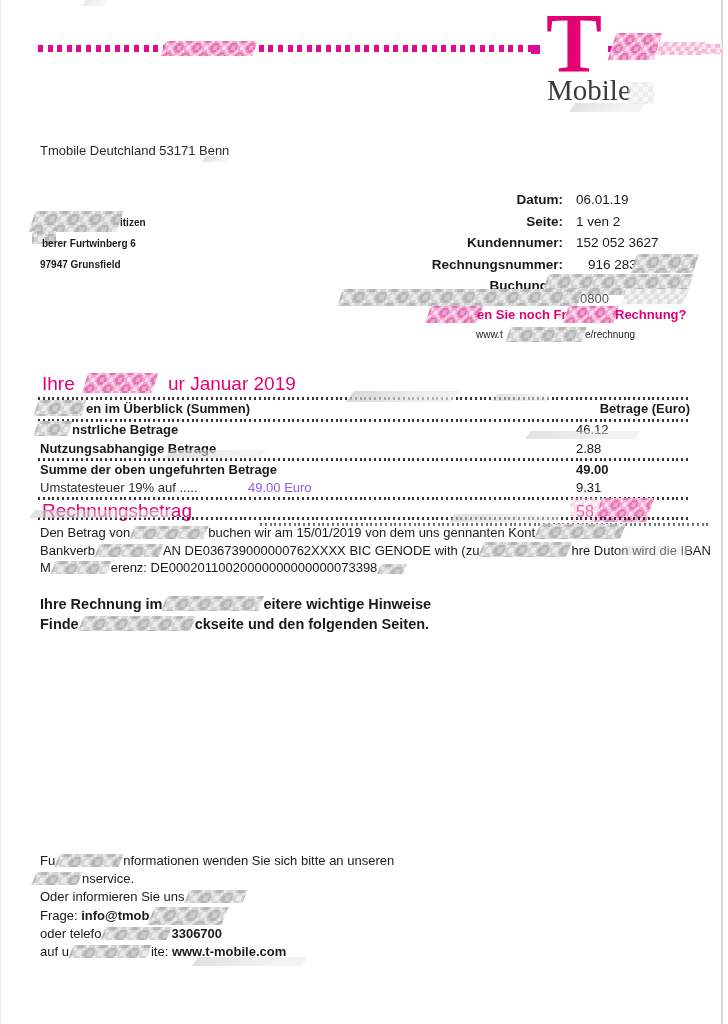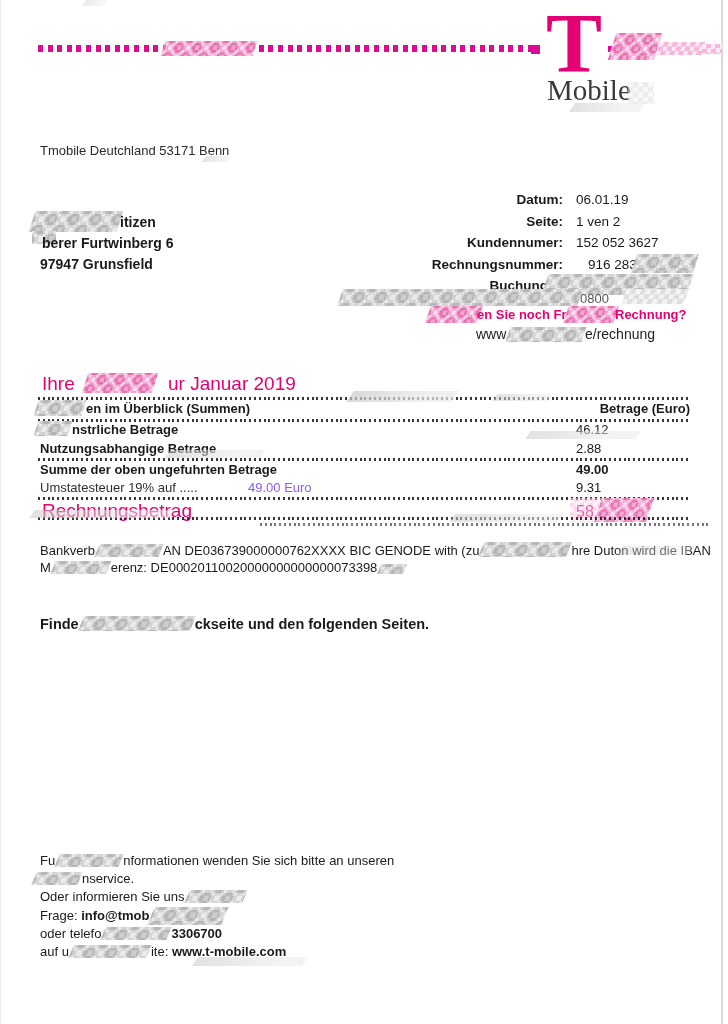--- a/index.html
+++ b/index.html
@@ -5,21 +5,21 @@
   html,body { margin:0; padding:0; background:#ffffff; }
   .page {
     position:relative; width:728px; height:1024px; background:#ffffff;
     font-family:"Liberation Sans", sans-serif; color:#1a1a1a; overflow:hidden;
   }
   .abs { position:absolute; white-space:nowrap; }
   .b { font-weight:bold; }
   .mag { color:#E20074; }
   .t13 { font-size:13px; line-height:16px; }
   .t135 { font-size:13.5px; line-height:17px; }
-  .t14 { font-size:14px; line-height:17px; }
+  .t14 { font-size:10px; line-height:17px; }
   .t145 { font-size:14.5px; line-height:18px; }
   .t16 { font-size:16px; line-height:19px; }
   .t19 { font-size:19px; line-height:22px; }
   .serif { font-family:"Liberation Serif", serif; }
   .right { text-align:right; }
   
   .mx, .mxi {
     background:
       repeating-conic-gradient(rgba(90,90,90,.18) 0% 25%, rgba(255,255,255,.18) 0% 50%) 2px 3px/22px 22px,
       repeating-conic-gradient(#c9c9c9 0% 25%, #e7e7e7 0% 50%) 0 0/11px 11px;
@@ -125,24 +125,26 @@
 
   <div class="abs t19 mag" style="left:42px;top:500px;">Rechnungsbetrag</div>
   <div class="abs t16 mag" style="left:576px;top:502px;">58.3</div>
   <div class="mxpl" style="left:570px;top:498px;width:34px;height:24px;opacity:.5;"></div>
   <div class="mxp sk2" style="left:598px;top:498px;width:52px;height:24px;opacity:.95;"></div>
   <div class="dot" style="left:38px;top:517px;width:652px;"></div>
   <div class="dot dotlight" style="left:260px;top:523px;width:448px;"></div>
   <div class="sm" style="left:32px;top:510px;width:140px;height:8px;"></div>
   <div class="sm" style="left:452px;top:514px;width:108px;height:8px;"></div>
 
+  <div class="abs t13" style="left:40px;top:524px;"><span>Den Betrag von</span><span class="mxi" style="width:74px;"></span><span>buchen wir am 15/01/2019 von dem uns gennanten Kont</span><span class="mxi" style="width:86px;height:15px;"></span></div>
   <div class="abs t13" style="left:40px;top:542px;"><span>Bankverb</span><span class="mxi" style="width:64px;"></span><span>AN DE036739000000762XXXX BIC GENODE with (zu</span><span class="mxi" style="width:88px;height:15px;"></span><span>hre Duton wird die IBAN</span></div>
   <div class="abs t13" style="left:40px;top:560px;"><span>M</span><span class="mxi" style="width:56px;"></span><span>erenz: DE00020110020000000000000073398</span><span class="mxi" style="width:26px;height:10px;"></span></div>
   <div class="sm" style="left:620px;top:546px;width:70px;height:9px;opacity:.4;"></div>
 
+  <div class="abs t145 b" style="left:40px;top:595px;"><span>Ihre Rechnung im</span><span class="mxi" style="width:97px;height:15px;"></span><span>eitere wichtige Hinweise</span></div>
   <div class="abs t145 b" style="left:40px;top:615px;"><span>Finde</span><span class="mxi" style="width:112px;height:15px;"></span><span>ckseite und den folgenden Seiten.</span></div>
 
   <div class="abs t13" style="left:40px;top:853px;"><span>Fu</span><span class="mxi" style="width:64px;"></span><span>nformationen wenden Sie sich bitte an unseren</span></div>
   <div class="abs t13" style="left:32px;top:871px;"><span class="mxi" style="width:46px;"></span><span>nservice.</span></div>
   <div class="abs t13" style="left:40px;top:889px;"><span>Oder informieren Sie uns</span><span class="mxi" style="width:58px;"></span></div>
   <div class="abs t13" style="left:40px;top:907px;"><span>Frage:</span>&nbsp;<span class="b">info@tmob</span><span class="mxi" style="width:74px;height:18px;vertical-align:-5px;"></span></div>
   <div class="abs t13" style="left:40px;top:926px;"><span>oder telefo</span><span class="mxi" style="width:66px;"></span><span class="b">3306700</span></div>
   <div class="abs t13" style="left:40px;top:944px;"><span>auf u</span><span class="mxi" style="width:78px;"></span><span>ite:</span>&nbsp;<span class="b">www.t-mobile.com</span></div>
   <div class="sm" style="left:195px;top:957px;width:110px;height:9px;"></div>
 

